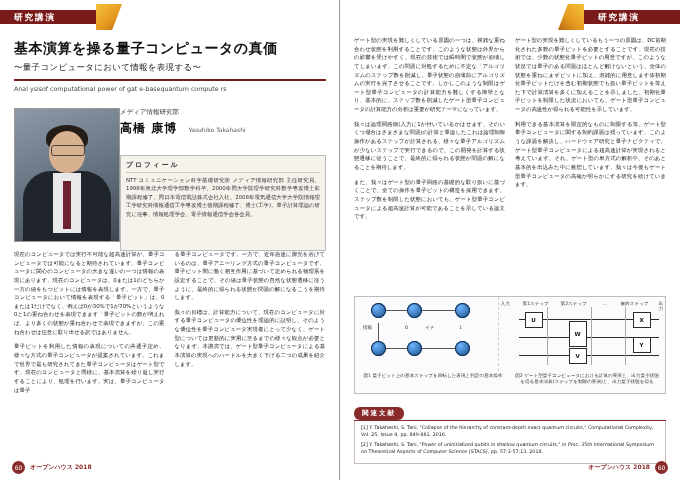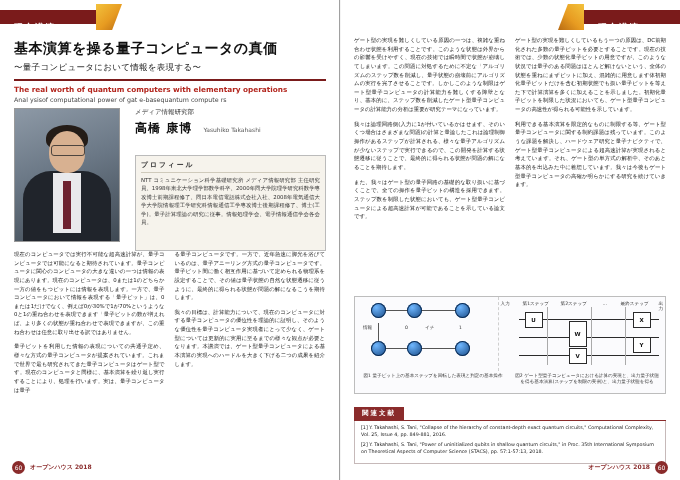--- a/index.html
+++ b/index.html
@@ -12,21 +12,21 @@
   .page{position:relative;background:#ffffff;height:480px;box-sizing:border-box;}
   .page.left{width:340px;border-right:1px solid #b9b9b9;}
   .page.right{width:340px;}
 
   
   .hdr{position:absolute;top:0;left:0;width:100%;height:34px;}
   .hdr .bar{position:absolute;top:10px;height:14px;background:#7a1b1b;}
   .left .hdr .bar{left:0;width:96px;}
   .right .hdr .bar{right:0;width:96px;}
   .hdr .txt{
-    position:absolute;top:20px;height:20px;line-height:14px;
+    position:absolute;top:10px;height:20px;line-height:14px;
     color:#ffffff;font-size:8.5px;letter-spacing:2px;font-weight:bold;
   }
   .left .hdr .txt{left:14px;}
   .right .hdr .txt{right:40px;}
   .hdr .deco{
     position:absolute;top:4px;width:26px;height:26px;
     background:#f0b429;
   }
   .left .hdr .deco{left:96px;
     background:linear-gradient(135deg,#f3c23c 0%,#e79b21 55%,#b76a12 100%);
@@ -37,21 +37,21 @@
 
   
   .titlewrap{position:absolute;left:14px;top:40px;width:312px;}
   .jtitle{font-size:14px;font-weight:bold;color:#111;letter-spacing:.5px;}
   .jsub{font-size:8.5px;color:#222;margin-top:4px;letter-spacing:.3px;}
   .rule{height:2px;background:#7a1b1b;margin:5px 0 4px 0;width:100%;}
   .etitle{font-size:7.3px;color:#b3261e;font-weight:bold;line-height:1.35;}
   .esub{font-size:6.3px;color:#444;line-height:1.3;margin-top:1px;}
 
   
-  .bio{position:absolute;left:14px;top:108px;width:312px;display:flex;gap:15px;}
+  .bio{position:absolute;left:14px;top:108px;width:312px;display:flex;gap:0;}
   .photo{
     width:104px;height:132px;border:1px solid #999;
     background:linear-gradient(#6f7d8c,#4a5560);
     position:relative;overflow:hidden;flex:none;
   }
   .photo .bg{position:absolute;inset:0;background:
      linear-gradient(160deg,#8d99a6 0%,#6a7785 45%,#3f4953 100%);}
   .photo .head{position:absolute;left:34px;top:22px;width:36px;height:42px;border-radius:50% 50% 45% 45%;background:#d8b191;}
   .photo .hair{position:absolute;left:31px;top:16px;width:42px;height:26px;border-radius:50% 50% 40% 40%;background:#241c17;}
   .photo .body{position:absolute;left:8px;top:62px;width:88px;height:70px;background:#20242b;border-radius:28px 28px 0 0;}
@@ -93,21 +93,21 @@
   .gate{position:absolute;border:1px solid #2b2b2b;background:#fff;
     font-size:5.5px;text-align:center;font-weight:bold;color:#111;}
   .wire{position:absolute;height:1px;background:#2b2b2b;}
   .vrule{position:absolute;width:1px;background:#aaa;}
   .figcap{font-size:4.6px;color:#333;line-height:1.35;padding:2px 4px;display:flex;gap:6px;}
   .figcap div{flex:1;text-align:center;}
 
   
   .refs{position:absolute;left:14px;right:14px;top:400px;}
   .refttl{display:inline-block;background:#8a2b2b;color:#fff;font-size:6.5px;
-     font-weight:bold;padding:2px 8px;letter-spacing:2px;}
+     font-weight:bold;padding:2px 8px;letter-spacing:2px;border-radius:6px;}
   .refline{height:1px;background:#8a2b2b;margin-top:0px;}
   .refbox{border:1px solid #c6b9b9;border-top:none;padding:4px 6px;}
   .refitem{font-size:4.8px;line-height:1.45;color:#222;margin-bottom:3px;}
 
   
   .foot{position:absolute;bottom:6px;height:13px;display:flex;align-items:center;gap:5px;}
   .left .foot{left:12px;}
   .right .foot{right:12px;flex-direction:row-reverse;}
   .pnum{width:13px;height:13px;border-radius:50%;background:#8a2b2b;color:#fff;
      font-size:6px;display:flex;align-items:center;justify-content:center;}
@@ -125,21 +125,20 @@
     <div class="hdr">
       <div class="bar"></div>
       <div class="deco"></div>
       <div class="txt">研究講演</div>
     </div>
 
     <div class="titlewrap">
       <div class="jtitle">基本演算を操る量子コンピュータの真価</div>
       <div class="jsub">〜量子コンピュータにおいて情報を表現する〜</div>
       <div class="rule"></div>
-      <div class="etitle">The real worth of quantum computers with elementary operations</div>
       <div class="esub">Anal ysisof computational power of gat e-basequantum compute rs</div>
     </div>
 
     <div class="bio">
       <div class="photo">
         <div class="bg"></div>
         <div class="body"></div>
         <div class="shirt"></div>
         <div class="tie"></div>
         <div class="hair"></div>

